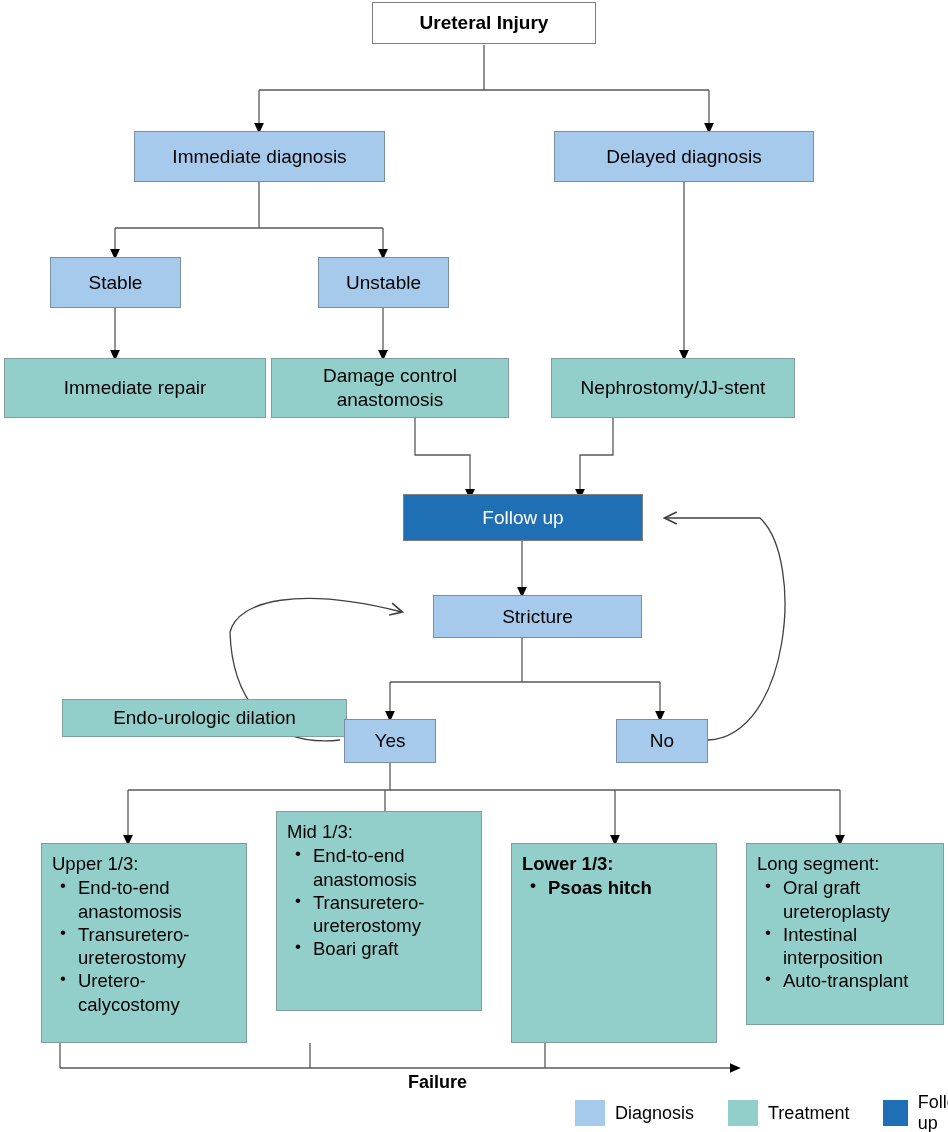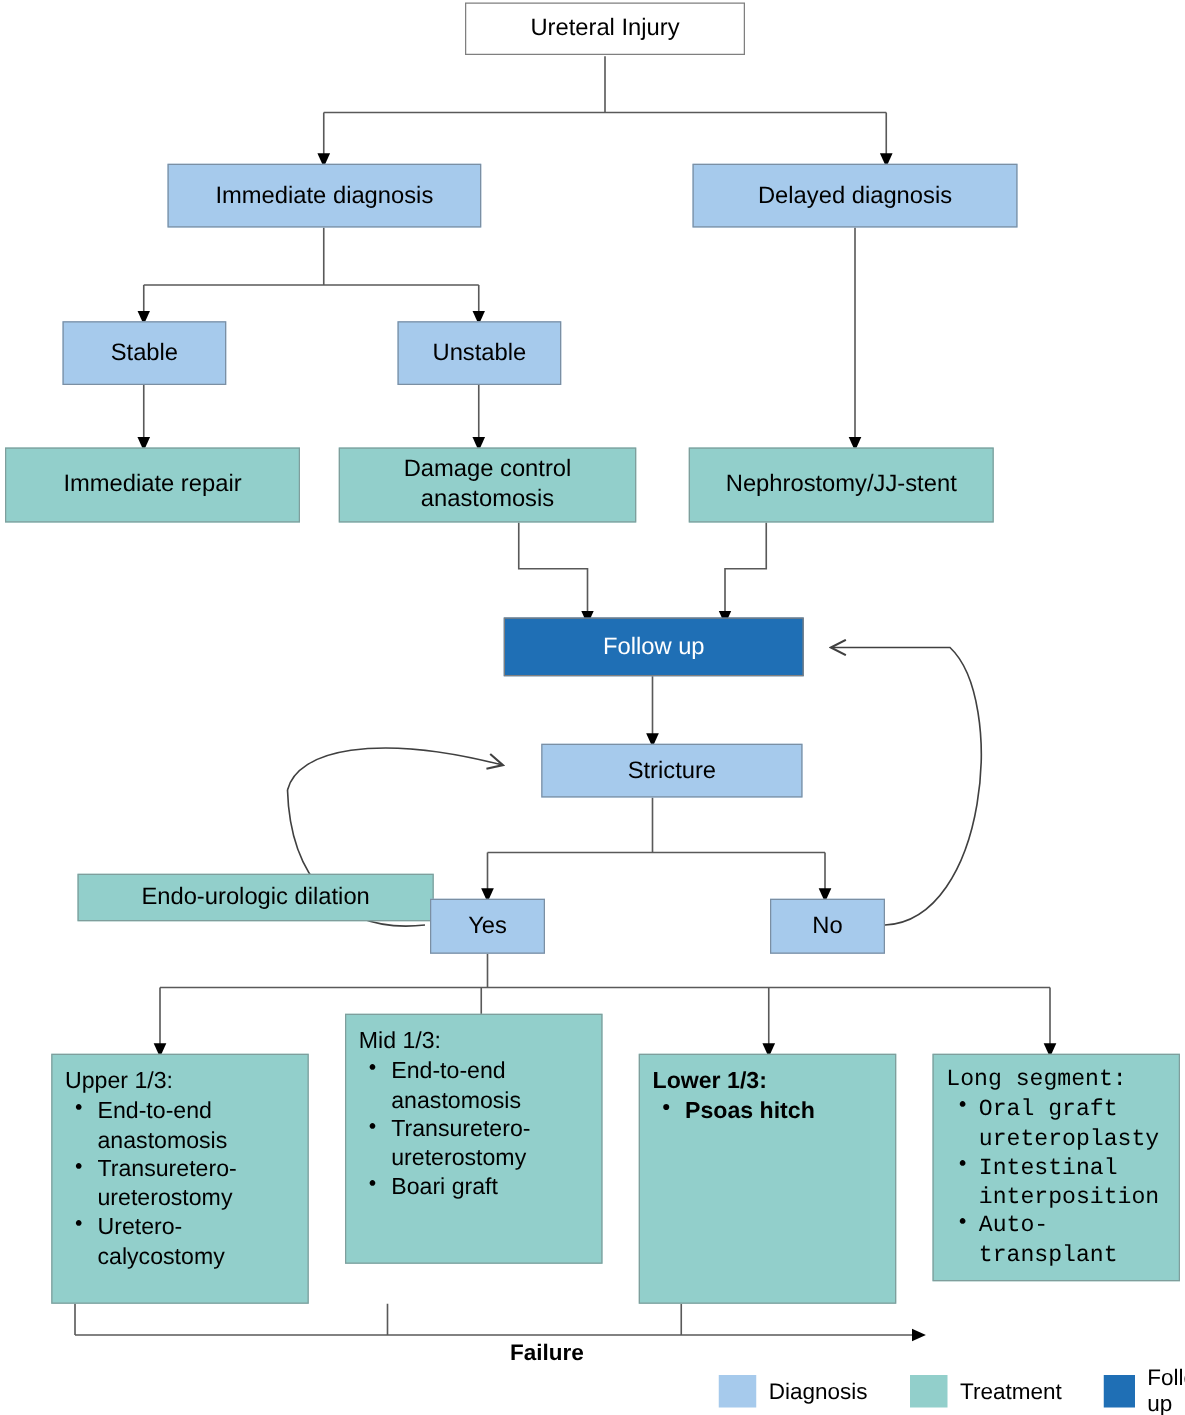--- a/index.html
+++ b/index.html
@@ -35,21 +35,21 @@
     justify-content: center;
     text-align: center;
     color: #000000;
     font-size: 19px;
     line-height: 1.25;
     padding: 2px 6px;
   }
   .node.root {
     background: #ffffff;
     border: 1px solid #7f7f7f;
-    font-weight: normal;
+    font-weight: bold;
     font-size: 19px;
   }
   .node.diagnosis {
     background: #a6caec;
     border: 1px solid #7b8fa3;
     align-items: center;
   }
   .node.treatment {
     background: #92cfcb;
     border: 1px solid #7f9e9c;
@@ -192,21 +192,21 @@
   </div>
 
   <div class="node diagnosis" style="left:50px; top:257px; width:131px; height:51px;">
     <span>Stable</span>
   </div>
 
   <div class="node diagnosis" style="left:318px; top:257px; width:131px; height:51px;">
     <span>Unstable</span>
   </div>
 
-  <div class="node treatment" style="left:4px; top:358px; width:236px; height:60px;">
+  <div class="node treatment" style="left:4px; top:358px; width:262px; height:60px;">
     <span>Immediate repair</span>
   </div>
 
   <div class="node treatment" style="left:271px; top:358px; width:238px; height:60px;">
     <span>Damage control anastomosis</span>
   </div>
 
   <div class="node treatment" style="left:551px; top:358px; width:244px; height:60px;">
     <span>Nephrostomy/JJ-stent</span>
   </div>
@@ -249,21 +249,21 @@
     </ul>
   </div>
 
   <div class="node treatment listbox" style="left:511px; top:843px; width:206px; height:200px;font-weight:bold;">
     <div class="lb-title">Lower 1/3:</div>
     <ul>
       <li>Psoas hitch</li>
     </ul>
   </div>
 
-  <div class="node treatment listbox" style="left:746px; top:843px; width:198px; height:182px;font-family:Liberation Mono, monospace;">
+  <div class="node treatment listbox" style="left:746px; top:843px; width:198px; height:182px;">
     <div class="lb-title">Long segment:</div>
     <ul>
       <li>Oral graft ureteroplasty</li>
       <li>Intestinal interposition</li>
       <li>Auto-transplant</li>
     </ul>
   </div>
 
   <div class="edge-label" style="left:408px; top:1072px;">Failure</div>
 

